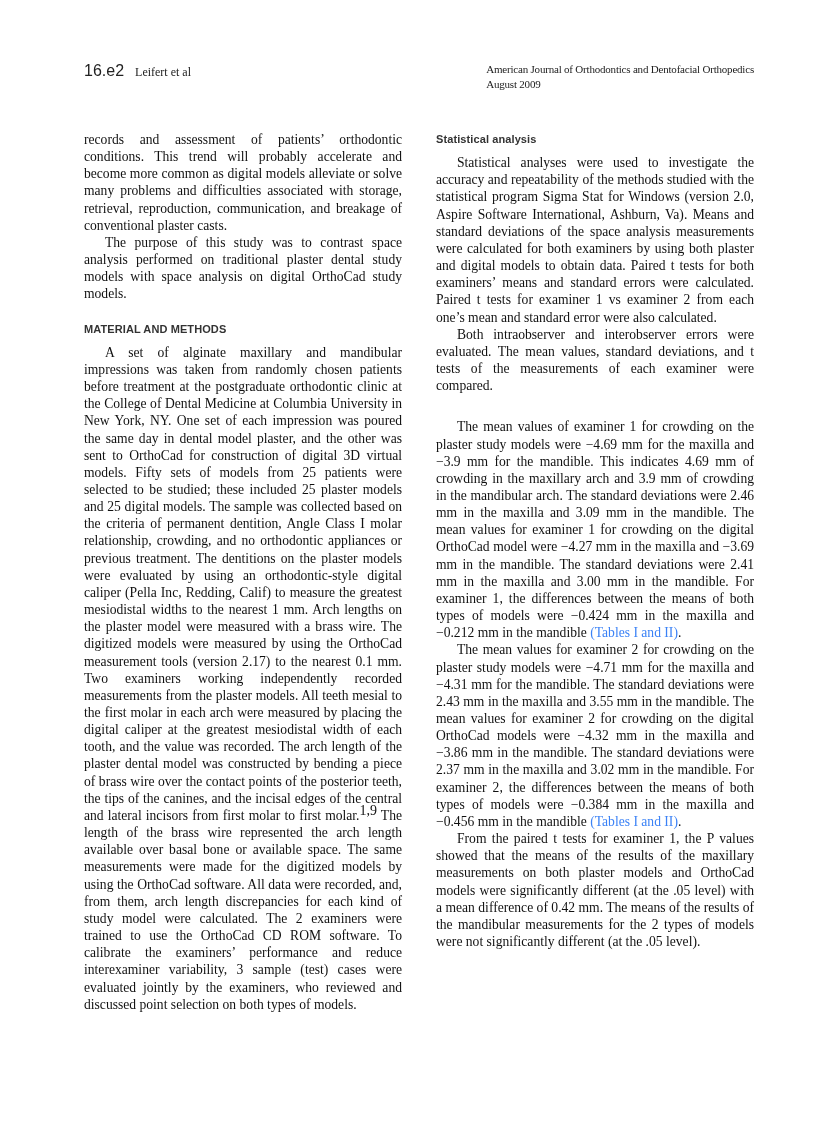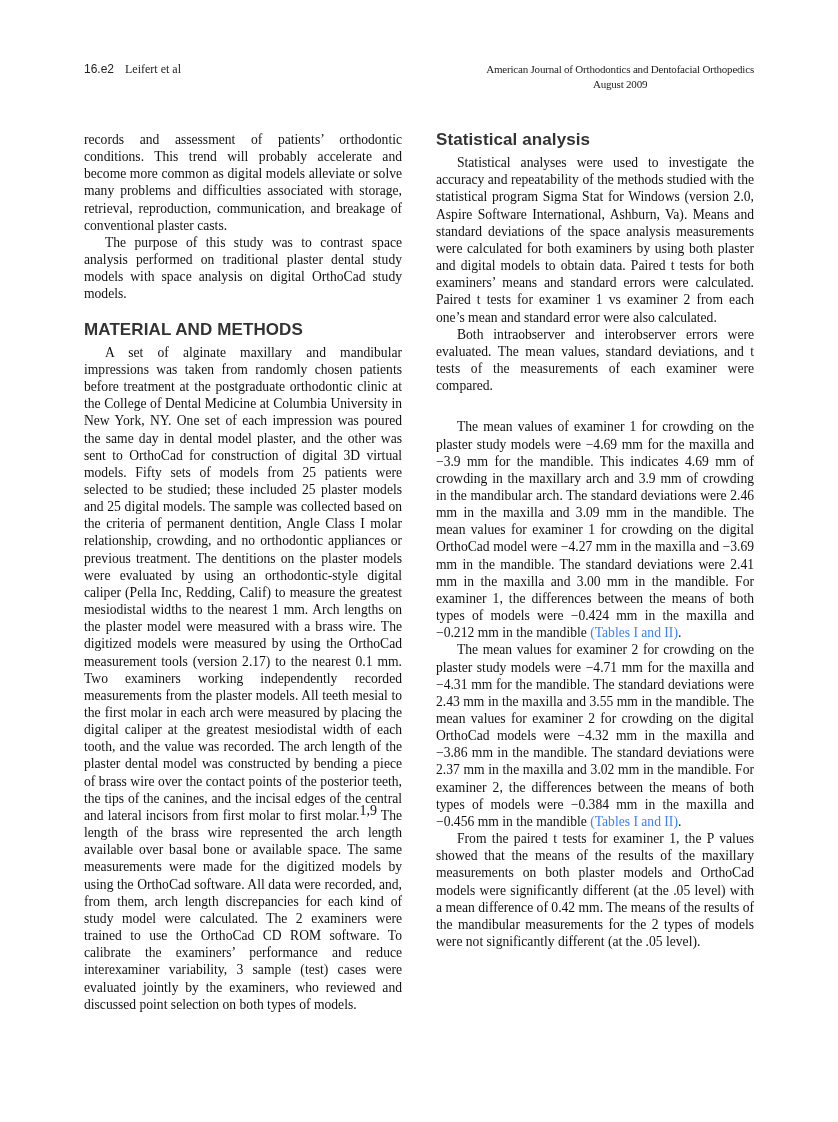--- a/index.html
+++ b/index.html
@@ -5,39 +5,39 @@
     html, body { margin: 0; padding: 0; background: #ffffff; }
     body {
       width: 838px; height: 1122px; position: relative; overflow: hidden;
       color: #111111;
       font-family: "Liberation Serif", "DejaVu Serif", serif;
     }
     .run-left {
       position: absolute; left: 84px; top: 62px;
       font-family: "Liberation Serif", serif; font-size: 12px; color: #222;
     }
-    .run-left .pg { font-family: "Liberation Sans", sans-serif; font-size: 12px; margin-right: 8px; }
+    .run-left .pg { font-family: "Liberation Sans", sans-serif; font-size: 16px; margin-right: 8px; }
     .run-right {
-      position: absolute; right: 84px; top: 62px; text-align: center;
+      position: absolute; right: 84px; top: 62px; text-align: left;
       font-family: "Liberation Serif", serif; font-size: 11px; line-height: 15px; color: #222;
       letter-spacing: -0.2px;
     }
     .col {
       position: absolute; top: 113px; width: 318px;
       font-size: 13.6px; line-height: 17.15px; text-align: justify;
       hyphens: manual;
       margin-top: 18px;
     }
     .col.left { left: 84px; }
     .col.right { left: 436px; }
     .col p { margin: 0; text-indent: 0; }
     .col p.ind { text-indent: 21px; }
     .heading {
       font-family: "Liberation Sans", "DejaVu Sans", sans-serif;
-      font-size: 17px; color: #333; letter-spacing: 0.1px;
+      font-size: 11px; color: #333; letter-spacing: 0.1px;
       margin: 0;
     }
     .gap-before-h { height: 18px; }
     .gap-after-h { height: 6px; }
     .xref { color: #3b82f6; }
     sup { font-size: 14px; line-height: 0; vertical-align: 5px; }
   </style>
 </head>
 <body>
 

